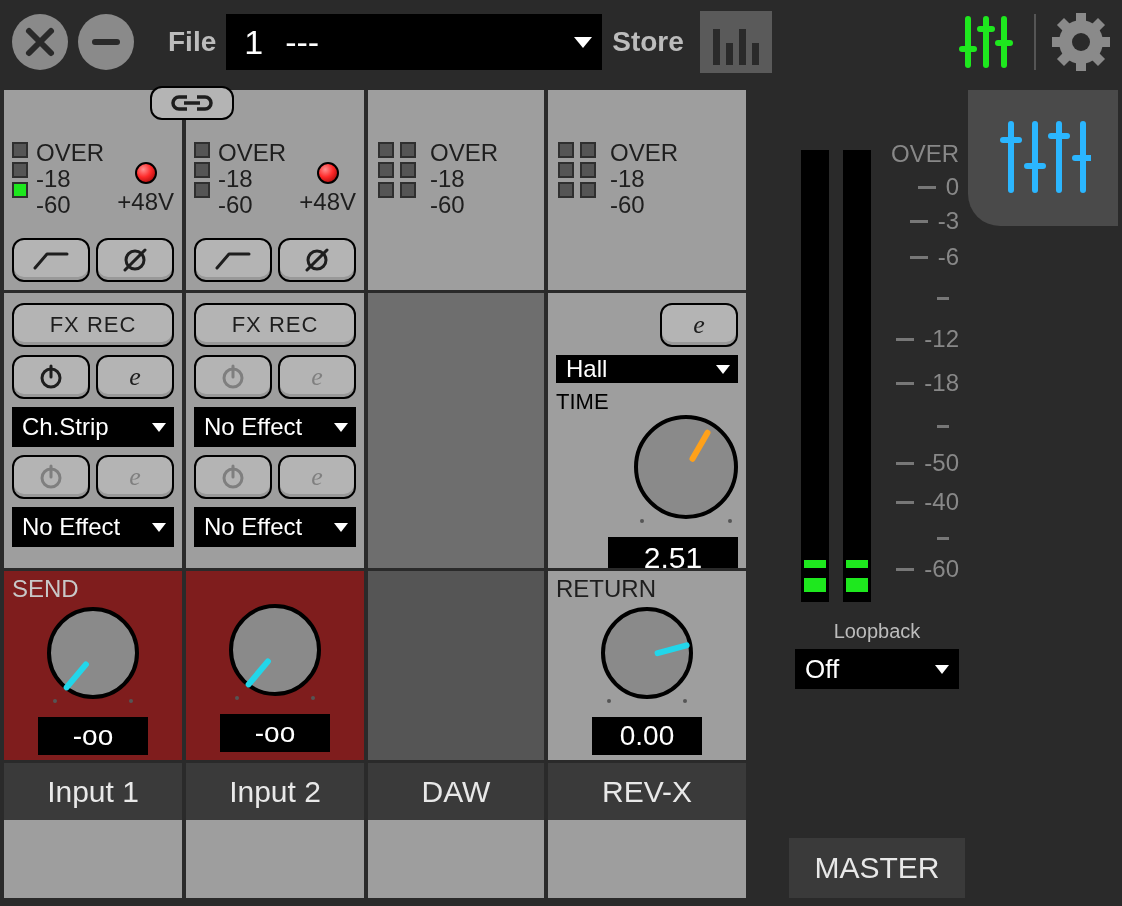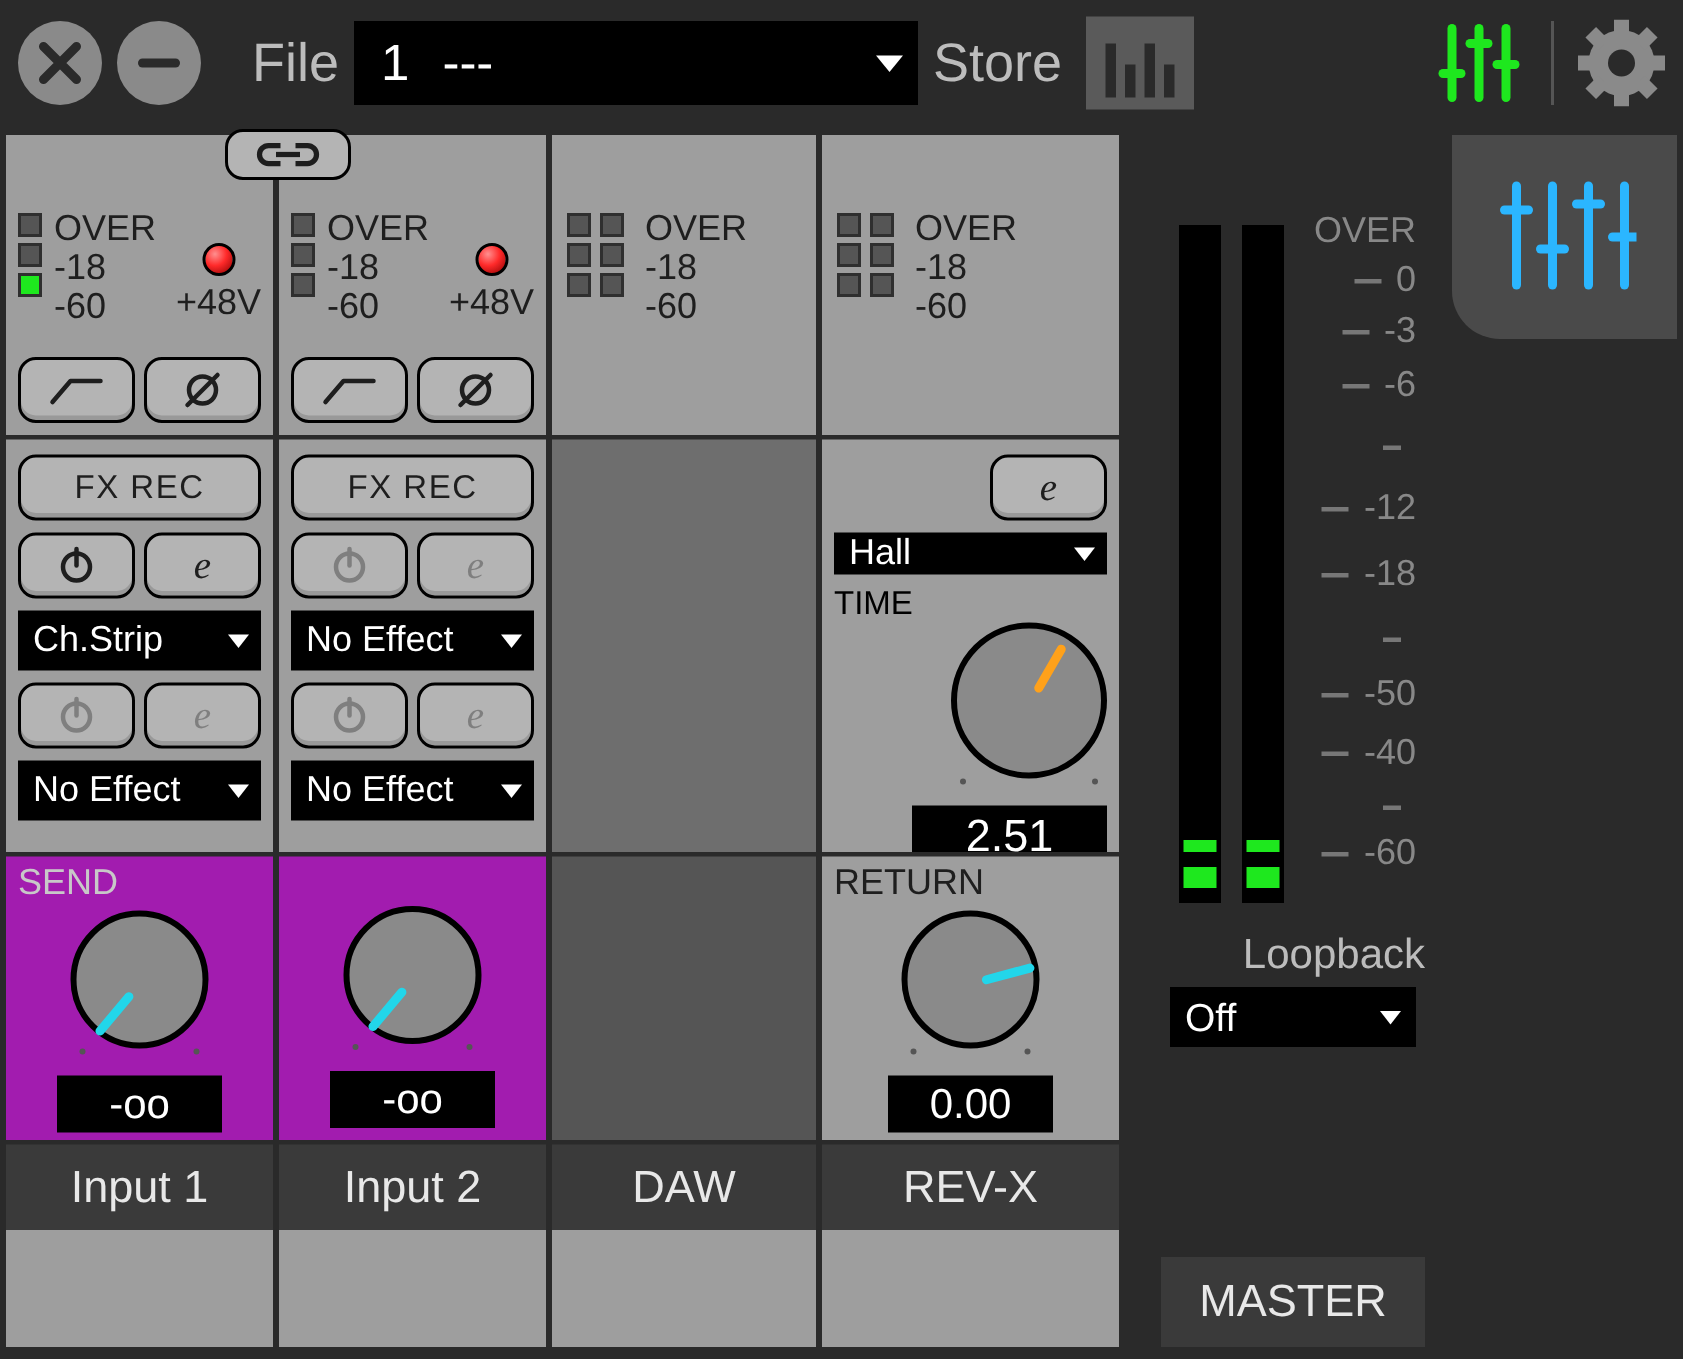--- a/index.html
+++ b/index.html
@@ -1,46 +1,46 @@
 <!DOCTYPE html>
 <html><head>
 <meta charset="utf-8">
 <style>
   * { box-sizing: border-box; margin:0; padding:0; font-family: Arial, Helvetica, sans-serif; -webkit-font-smoothing:antialiased;}
   body { background:#2a2a2a; width:1122px; height:906px; overflow:hidden; user-select:none;}
   
   
   .topbar { height:84px; display:flex; align-items:center; padding:0 12px; gap:10px; }
   .circle-btn { width:56px; height:56px; border-radius:50%; background:#8a8a8a; display:flex; align-items:center; justify-content:center; cursor:pointer;}
-  .topbar .label   { color:#bcbcbc; font-size:36px; }
+  .topbar .label   { color:#bcbcbc; font-size:28px;font-weight:bold; }
   .file-select { background:#000; color:#fff; font-size:34px; height:56px; width:376px; display:flex; align-items:center; justify-content:space-between; padding:0 10px 0 18px; cursor:pointer;}
   .caret-down { width:0; height:0; border-left:9px solid transparent; border-right:9px solid transparent; border-top:11px solid #fff; }
   .caret-down.small { border-left-width:7px; border-right-width:7px; border-top-width:9px; }
   .bars-box { width:72px; height:62px; background:#5a5a5a; display:flex; align-items:flex-end; justify-content:center; gap:6px; padding-bottom:8px; margin-left:6px; cursor:pointer;}
   .bars-box .b { width:7px; background:#2a2a2a;}
   .spacer { flex:1; }
   .sliders-icon svg, .gear-icon svg { display:block; }
   .topdiv { width:2px; height:56px; background:#555; margin:0 6px;}
   
   
-  .main { display:flex; height:818px; gap:18px; padding:6px 4px 4px 4px;}
+  .main { display:flex; height:818px; gap:3px; padding:6px 4px 4px 4px;}
   .channels { display:flex; flex:1; gap:4px;}
   .col { background:#9e9e9e; display:flex; flex-direction:column; }
   .col.c1,.col.c2 { width:178px; }
   .col.c3 { width:176px; }
   .col.c4 { width:198px; }
   .master { width:176px; display:flex; flex-direction:column; }
   .side  { width:150px; display:flex; flex-direction:column; }
   
   
   .row { border-top:3px solid #2a2a2a; }
   .row:first-child{border-top:none;}
   .row-head { height:200px; padding:6px 6px 6px 6px; position:relative;}
   .row-fx   { height:278px; padding:10px 8px 8px 8px; display:flex; flex-direction:column;}
-  .row-send { height:192px; background:#a21caf; padding:4px 8px 8px 8px; display:flex; flex-direction:column;}
+  .row-send { height:192px; background:#7f1d1d; padding:4px 8px 8px 8px; display:flex; flex-direction:column;}
   .row-name { height:60px; background:#3a3a3a; display:flex; align-items:center; justify-content:center;}
   .row-name span{ color:#e8e8e8; font-size:30px; }
   .c3 .row-send, .c3 .row-fx { background:#6e6e6e; }
   .c3 .row-head{ }
   
   
   .link-tab { position:absolute; top:-4px; left:146px; width:84px; height:34px; background:#b4b4b4; border:2px solid #000; border-radius:12px; display:flex; align-items:center; justify-content:center; z-index:5;}
   
   
   .mtr { display:flex; gap:6px; align-items:flex-start; position:absolute; left:8px; top:50px;}
@@ -92,21 +92,21 @@
   
   .master-meter{ background:transparent; height:524px; position:relative; padding-top:6px;}
   .master-meter .bars{ position:absolute; left:12px; top:60px; bottom:12px; width:72px; display:flex; gap:14px;}
   .master-meter .bars .mb{ width:28px; background:#000; position:relative;}
   .master-meter .bars .mb .seg{ position:absolute; left:3px; right:3px; height:8px; background:#1ee81e;}
   .master-scale{ position:absolute; right:6px; top:50px; text-align:right; color:#888; font-size:24px;}
   .master-scale div{ display:flex; align-items:center; justify-content:flex-end; gap:10px; height:28px;}
   .master-scale .dash{ width:18px; height:3px; background:#777;}
   .master-scale .dash.sm{ width:12px;}
   .master-scale .over{ color:#888; font-size:24px; margin-bottom:2px;}
-  .loopback-label{ color:#bcbcbc; font-size:28px; text-align:right; margin-top:6px;}
+  .loopback-label{ color:#bcbcbc; font-size:20px; text-align:center; margin-top:6px;}
   .loop-drop{ background:#000; color:#fff; font-size:26px; height:40px; display:flex; align-items:center; justify-content:space-between; padding:0 10px; margin:6px 6px 0 6px; cursor:pointer;}
   .master-name{ height:60px; background:#3a3a3a; display:flex; align-items:center; justify-content:center; margin-top:auto;}
   .master-name span{ color:#e8e8e8; font-size:30px;}
   .master .spacer2{flex:1;}
   
   
   .side-box{ background:#4a4a4a; border-radius:0 0 0 32px; width:100%; height:136px; display:flex; align-items:flex-start; justify-content:center; padding-top:28px;}
   
   .c4 .row-send{ background:#8a8a8a;}
   .c4 .row-send.sel{ background:#9e9e9e;}

